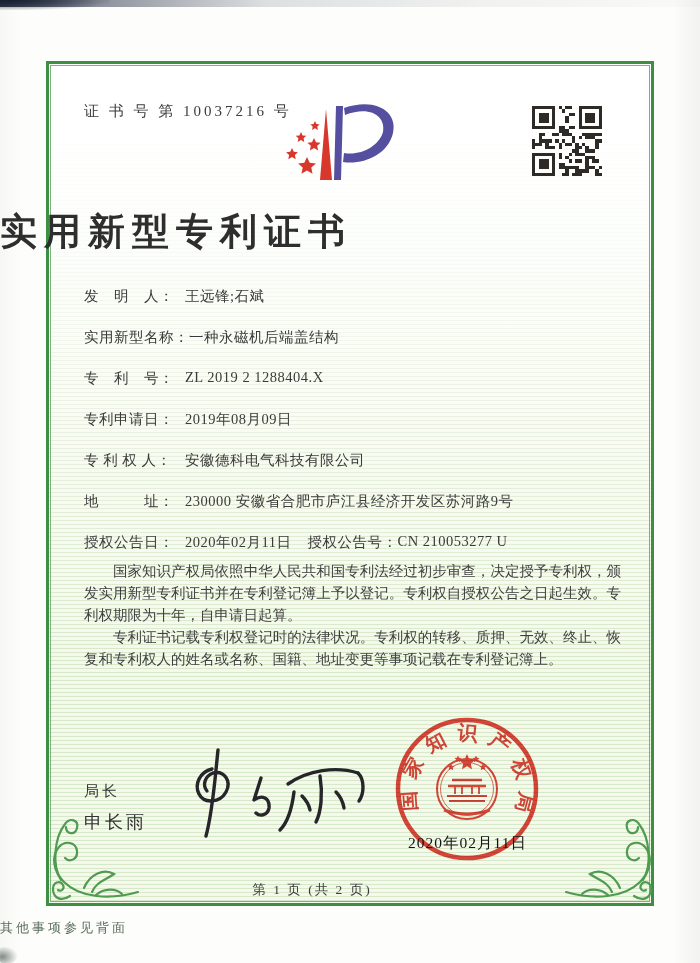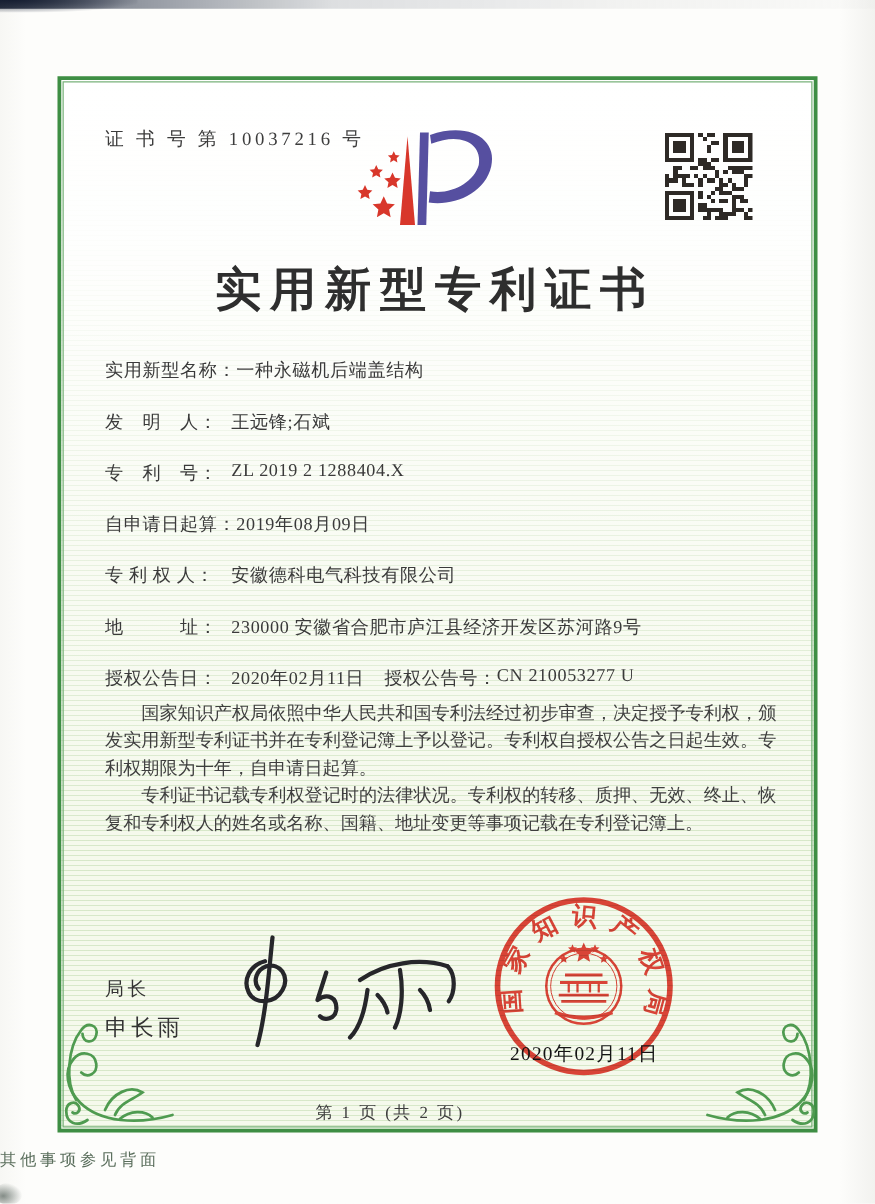--- a/index.html
+++ b/index.html
@@ -19,21 +19,21 @@
     border:3px solid #3e8e44;
     background-color:#f5f9ec;
     background-image:
       linear-gradient(to bottom,#ffffff 0%,rgba(255,255,255,.92) 16%,rgba(255,255,255,.45) 42%,rgba(255,255,255,0) 72%),
       repeating-linear-gradient(to bottom,rgba(146,192,120,.30) 0px,rgba(146,192,120,.30) 1px,rgba(255,255,255,0) 1px,rgba(255,255,255,0) 4px);}
   .cert-border .inner-line{position:absolute;inset:1px;border:1px solid #79b27b;pointer-events:none;}
   
   .cert-no{position:absolute;left:84px;top:102px;font-size:15px;letter-spacing:3px;color:#3c3c3c;}
   .logo{position:absolute;left:272px;top:94px;}
   .qr{position:absolute;left:532px;top:106px;width:70px;height:70px;}
-  .title{position:absolute;left:0;top:207px;width:696px;text-align:center;
+  .title{position:absolute;left:0;top:207px;width:696px;text-align:left;
     font-size:37px;font-weight:700;color:#2e2e2e;letter-spacing:7px;}
   
   .fields{position:absolute;left:84px;top:287px;width:540px;}
   .frow{display:flex;align-items:flex-start;height:41px;font-size:14.5px;color:#3a3a3a;letter-spacing:.5px;}
   .frow .lab{flex:0 0 auto;min-width:101px;white-space:pre;}
   .frow .val{white-space:pre;}
   .frow .lab2{margin-left:16px;white-space:pre;}
   
   .paras{position:absolute;left:84px;top:560px;width:537px;font-size:14.5px;line-height:22px;
     color:#3f3f3f;text-align:justify;}
@@ -308,33 +308,33 @@
       <rect x="3" y="20" width="1" height="1" fill="#2e2a26"></rect>
       <rect x="4" y="20" width="1" height="1" fill="#2e2a26"></rect>
       <rect x="5" y="20" width="1" height="1" fill="#2e2a26"></rect>
       <rect x="6" y="20" width="1" height="1" fill="#2e2a26"></rect>
     </svg>
 
   <div class="title">实用新型专利证书</div>
 
   <div class="fields">
     <div class="frow">
+      <span class="lab">发　明　人：</span>
+      <span class="val">王远锋;石斌</span>
+    </div>
+    <div class="frow">
       <span class="lab">实用新型名称：</span>
       <span class="val">一种永磁机后端盖结构</span>
     </div>
     <div class="frow">
-      <span class="lab">发　明　人：</span>
-      <span class="val">王远锋;石斌</span>
-    </div>
-    <div class="frow">
       <span class="lab">专　利　号：</span>
       <span class="val">ZL 2019 2 1288404.X</span>
     </div>
     <div class="frow">
-      <span class="lab">自申请日起算：</span>
+      <span class="lab">专利申请日：</span>
       <span class="val">2019年08月09日</span>
     </div>
     <div class="frow">
       <span class="lab">专 利 权 人：</span>
       <span class="val">安徽德科电气科技有限公司</span>
     </div>
     <div class="frow">
       <span class="lab">地　　　址：</span>
       <span class="val">230000 安徽省合肥市庐江县经济开发区苏河路9号</span>
     </div>

